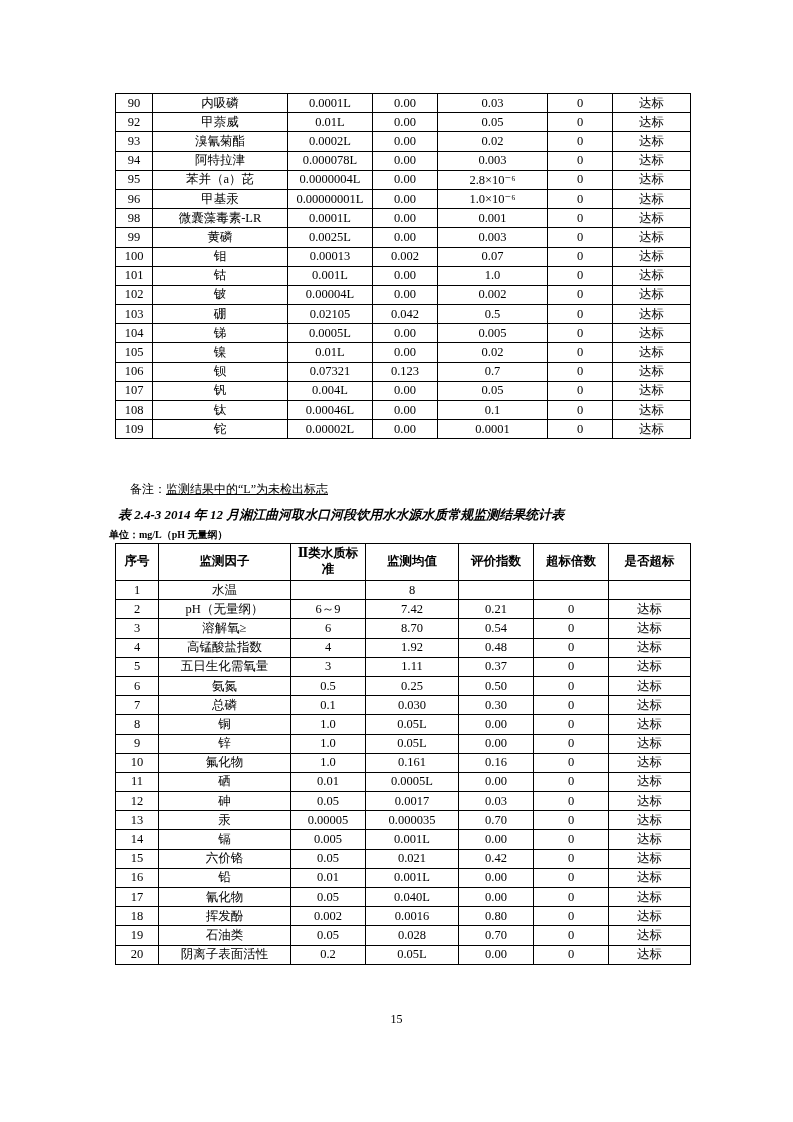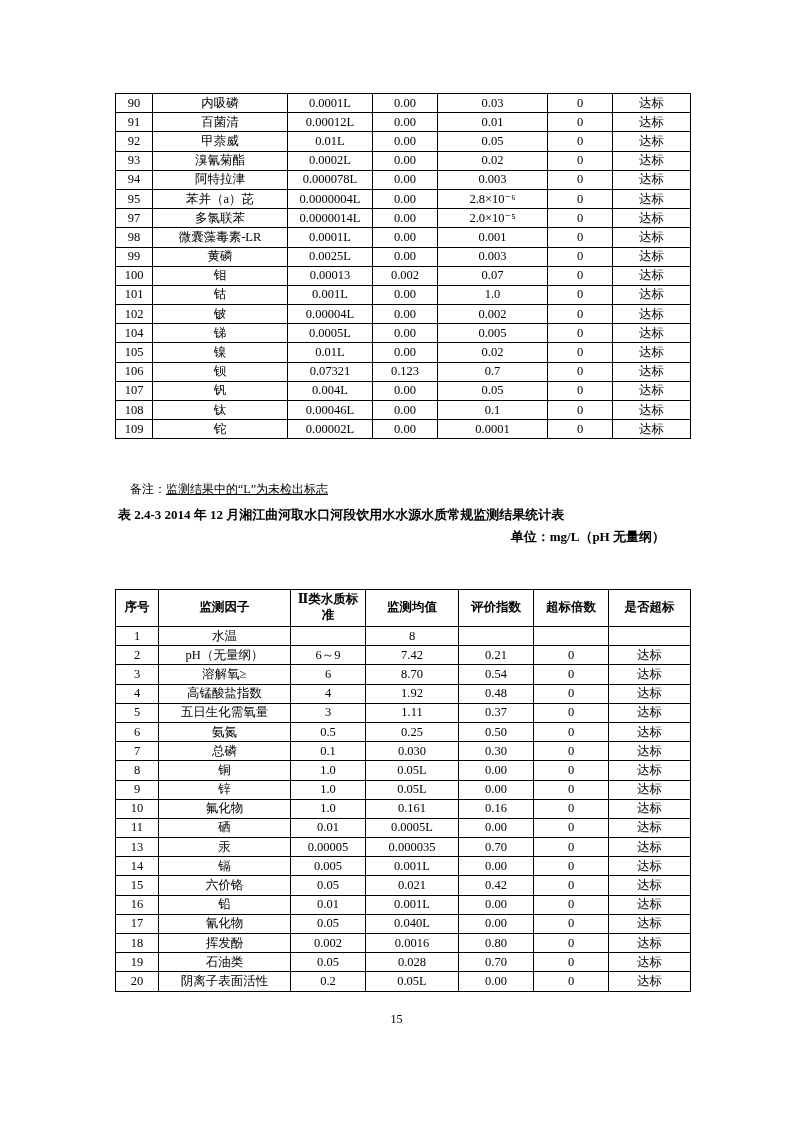--- a/index.html
+++ b/index.html
@@ -26,34 +26,35 @@
     overflow:hidden;
     white-space:nowrap;
   }
   .t2 th{
     font-weight:bold;
     white-space:normal;
     height:36px;
     line-height:1.25;
   }
   #table1{left:115px;top:93px;width:575px;}
-  #table2{left:115px;top:589px;width:575px;}
+  #table2{left:115px;top:543px;width:575px;}
   .note{
     position:absolute;left:130px;top:481px;
     font-size:12px;
   }
   .note .note-text{text-decoration:underline;margin-top:28px;}
   .tbl-title{
     position:absolute;left:118px;top:506px;width:575px;
     font-weight:bold;font-size:13px;
     white-space:nowrap;
+    font-style:italic;
   }
   .unit-line{
-    position:absolute;left:97px;top:528px;width:568px;
-    text-align:right;font-weight:bold;font-size:13px;
+    position:absolute;left:109px;top:528px;width:568px;
+    text-align:left;font-weight:bold;font-size:10px;
   }
   .page-number{
     position:absolute;left:0;top:1012px;width:793px;
     text-align:center;font-size:12px;
   }
 </style>
 </head>
 <body>
 
 <div class="page">
@@ -72,29 +73,20 @@
         <tr>
           <td>90</td>
           <td>内吸磷</td>
           <td>0.0001L</td>
           <td>0.00</td>
           <td>0.03</td>
           <td>0</td>
           <td>达标</td>
         </tr>
         <tr>
-          <td>91</td>
-          <td>百菌清</td>
-          <td>0.00012L</td>
-          <td>0.00</td>
-          <td>0.01</td>
-          <td>0</td>
-          <td>达标</td>
-        </tr>
-        <tr>
           <td>92</td>
           <td>甲萘威</td>
           <td>0.01L</td>
           <td>0.00</td>
           <td>0.05</td>
           <td>0</td>
           <td>达标</td>
         </tr>
         <tr>
           <td>93</td>
@@ -117,25 +109,25 @@
         <tr>
           <td>95</td>
           <td>苯并（a）芘</td>
           <td>0.0000004L</td>
           <td>0.00</td>
           <td>2.8×10⁻⁶</td>
           <td>0</td>
           <td>达标</td>
         </tr>
         <tr>
-          <td>97</td>
-          <td>多氯联苯</td>
-          <td>0.0000014L</td>
-          <td>0.00</td>
-          <td>2.0×10⁻⁵</td>
+          <td>96</td>
+          <td>甲基汞</td>
+          <td>0.00000001L</td>
+          <td>0.00</td>
+          <td>1.0×10⁻⁶</td>
           <td>0</td>
           <td>达标</td>
         </tr>
         <tr>
           <td>98</td>
           <td>微囊藻毒素-LR</td>
           <td>0.0001L</td>
           <td>0.00</td>
           <td>0.001</td>
           <td>0</td>
@@ -167,20 +159,29 @@
           <td>1.0</td>
           <td>0</td>
           <td>达标</td>
         </tr>
         <tr>
           <td>102</td>
           <td>铍</td>
           <td>0.00004L</td>
           <td>0.00</td>
           <td>0.002</td>
+          <td>0</td>
+          <td>达标</td>
+        </tr>
+        <tr>
+          <td>103</td>
+          <td>硼</td>
+          <td>0.02105</td>
+          <td>0.042</td>
+          <td>0.5</td>
           <td>0</td>
           <td>达标</td>
         </tr>
         <tr>
           <td>104</td>
           <td>锑</td>
           <td>0.0005L</td>
           <td>0.00</td>
           <td>0.005</td>
           <td>0</td>
@@ -355,20 +356,29 @@
         <tr>
           <td>11</td>
           <td>硒</td>
           <td>0.01</td>
           <td>0.0005L</td>
           <td>0.00</td>
           <td>0</td>
           <td>达标</td>
         </tr>
         <tr>
+          <td>12</td>
+          <td>砷</td>
+          <td>0.05</td>
+          <td>0.0017</td>
+          <td>0.03</td>
+          <td>0</td>
+          <td>达标</td>
+        </tr>
+        <tr>
           <td>13</td>
           <td>汞</td>
           <td>0.00005</td>
           <td>0.000035</td>
           <td>0.70</td>
           <td>0</td>
           <td>达标</td>
         </tr>
         <tr>
           <td>14</td>

